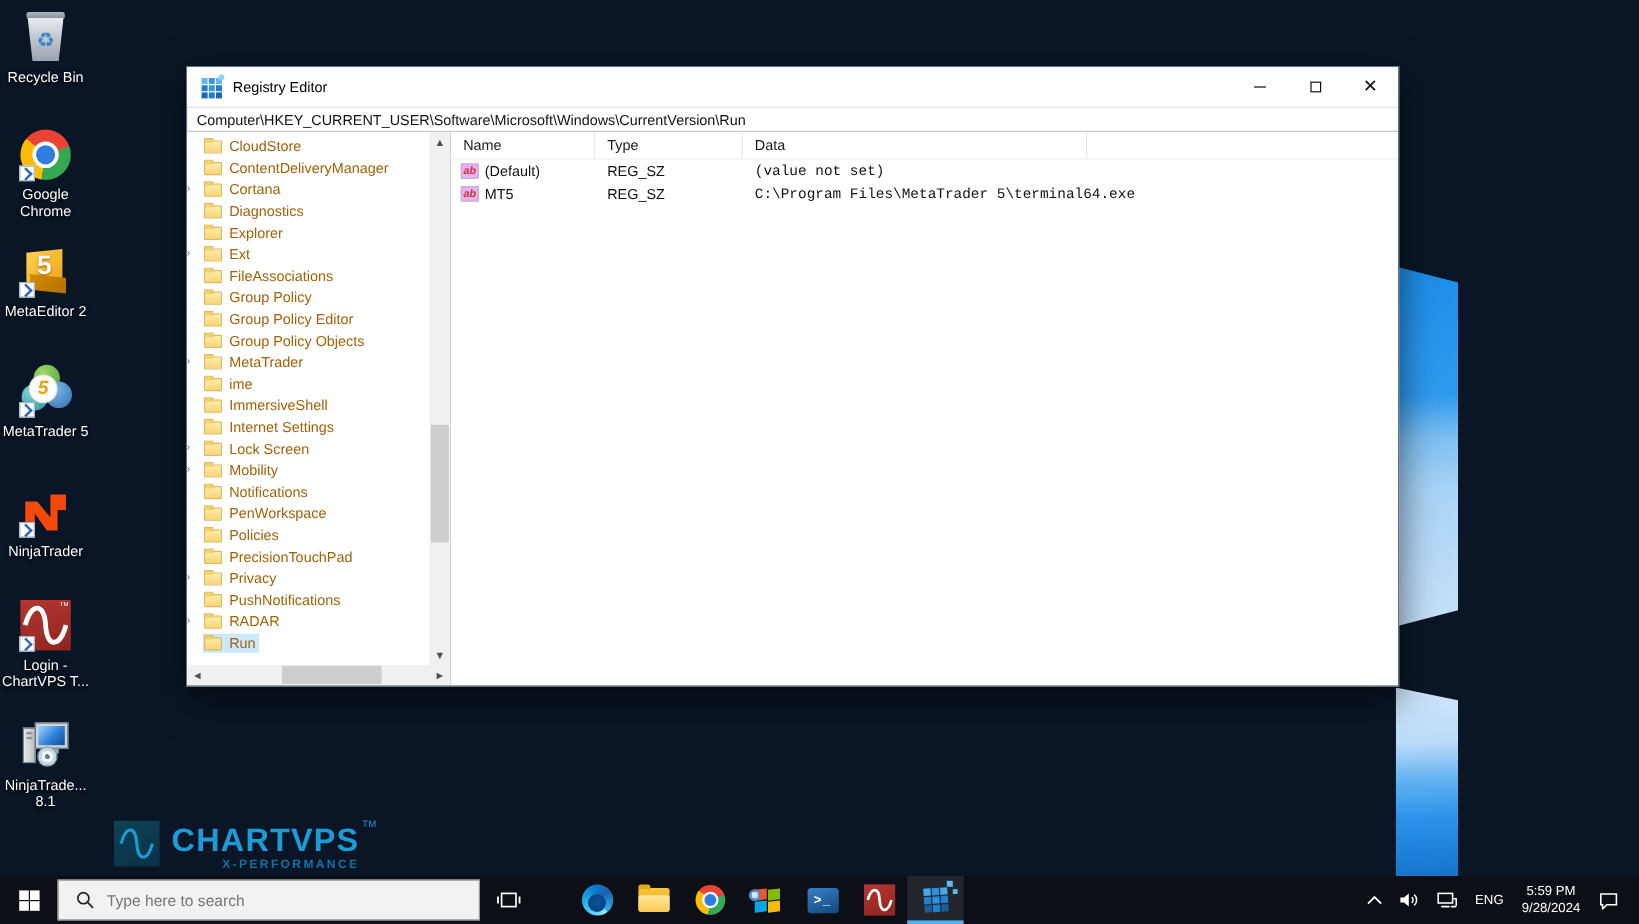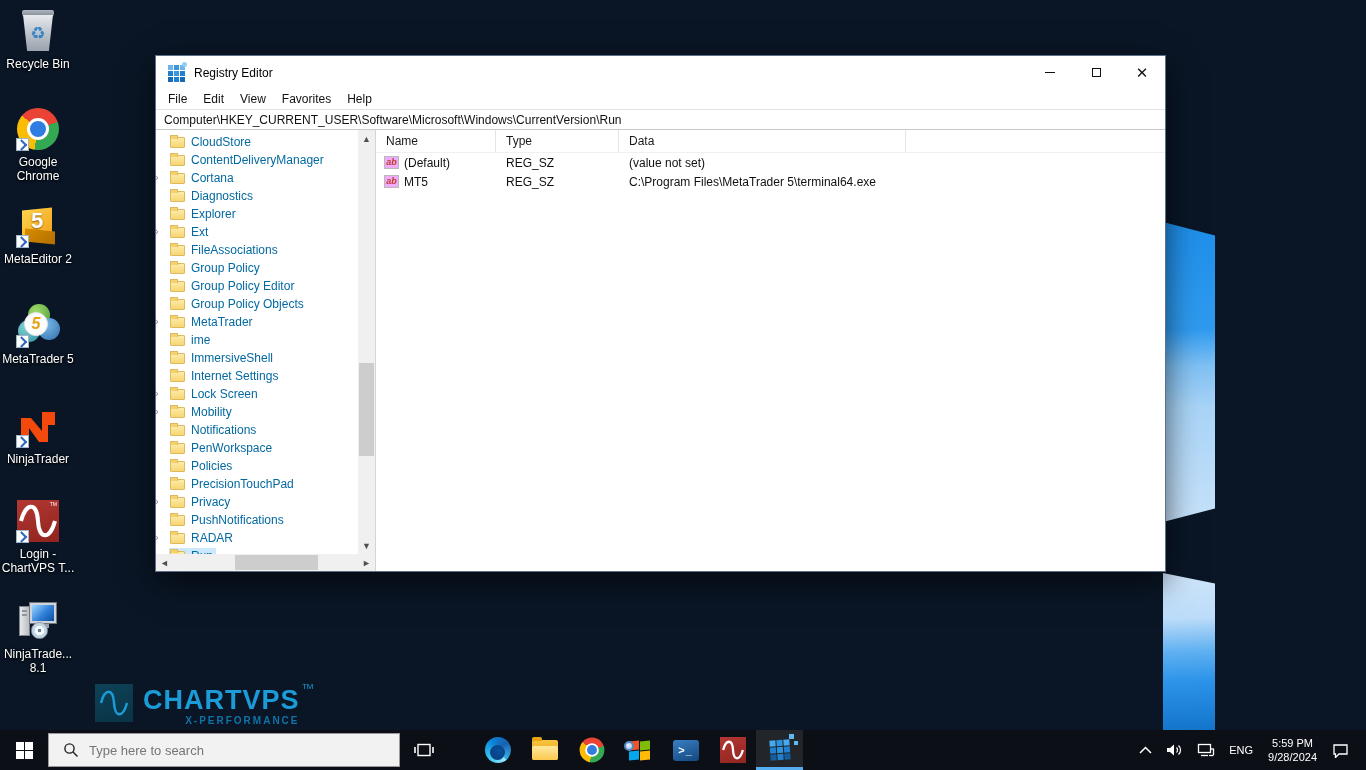--- a/index.html
+++ b/index.html
@@ -137,21 +137,21 @@
   .tree-rows { position:absolute; top:3px; left:0; right:17px; bottom:17px; overflow:hidden; }
   .tree-row { height:18px; display:flex; align-items:center; position:relative; padding-left:13px; white-space:nowrap; }
   .tree-row .chev { position:absolute; left:-1px; top:2px; width:9px; color:#8a8a8a; font-size:11px; overflow:hidden; }
   .tree-row .row-hl { display:flex; align-items:center; padding:1px 3px 1px 1px; }
   .tree-row.selected .row-hl { background:#cce8ff; }
   .folder { width:15px; height:11px; position:relative; margin-right:6px; flex:0 0 auto;
             background:linear-gradient(180deg,#fdecab 0%,#f7d572 100%);
             border:1px solid #e0b95e; border-radius:1px; }
   .folder::before { content:""; position:absolute; top:-3px; left:-1px; width:6px; height:3px;
                     background:#f4d06e; border:1px solid #e0b95e; border-bottom:none; border-radius:1px 1px 0 0; }
-  .tree-row .t-lbl { font-size:12px; color:#0369a1; }
+  .tree-row .t-lbl { font-size:12px; color:#a16207; }
 
   
   .vscroll { position:absolute; top:0; right:0; width:17px; bottom:17px; background:#f0f0f0; }
   .vscroll .arr { position:absolute; left:0; width:17px; height:17px; display:flex; align-items:center;
                   justify-content:center; color:#505050; font-size:9px; }
   .vscroll .up { top:0; } .vscroll .down { bottom:0; }
   .vscroll .thumb { position:absolute; left:1px; width:15px; top:55%; height:22%; background:#cdcdcd; }
   .hscroll { position:absolute; left:0; right:0; bottom:0; height:17px; background:#f0f0f0; }
   .hscroll .arr { position:absolute; top:0; width:17px; height:17px; display:flex; align-items:center;
                   justify-content:center; color:#505050; font-size:9px; }
@@ -161,21 +161,21 @@
   
   .list-pane { flex:1; position:relative; background:#fff; overflow:hidden; }
   .list-header { display:flex; height:23px; align-items:center; border-bottom:1px solid #f0f0f0; }
   .hcell { font-size:12px; color:#1a1a1a; padding-left:10px; height:100%; display:flex; align-items:center;
            border-right:1px solid #e5e5e5; }
   .hcell.c-name { width:120px; } .hcell.c-type { width:123px; } .hcell.c-data { width:287px; }
   .hcell.c-fill { flex:1; border-right:none; }
   .list-row { display:flex; height:19px; align-items:center; }
   .lcell { font-size:12px; color:#111; padding-left:10px; white-space:nowrap; overflow:hidden; }
   .lcell.c-name { width:120px; display:flex; align-items:center; padding-left:8px; }
-  .lcell.c-type { width:123px; } .lcell.c-data { flex:1; }
+  .lcell.c-type { width:123px; } .lcell.c-data { flex:1;font-family:Liberation Mono, monospace; }
   .ab-ico { width:15px; height:13px; border:1px solid #b9b9b9; background:#f0abfc; margin-right:5px;
             display:flex; align-items:center; justify-content:center; flex:0 0 auto;
             font-size:9px; font-weight:bold; color:#c23b2e; font-style:italic; line-height:1; }
 
   
   .taskbar { position:absolute; left:0; top:730px; width:1366px; height:40px; z-index:10;
              background:#0c1016; display:flex; align-items:center; }
   .tb-btn { width:48px; height:40px; display:flex; align-items:center; justify-content:center; flex:0 0 auto; }
   .win-logo { display:grid; grid-template-columns:8px 8px; grid-template-rows:8px 8px; gap:1px; }
   .win-logo b { background:#fff; }
@@ -355,27 +355,20 @@
       <div class="cap">
           <span class="minbar"></span>
         </div>
       <div class="cap">
           <span class="maxbox"></span>
         </div>
       <div class="cap close">✕</div>
     </div>
   </div>
 
-  <div class="menubar">
-      <div class="menu-item">File</div>
-      <div class="menu-item">Edit</div>
-      <div class="menu-item">View</div>
-      <div class="menu-item">Favorites</div>
-      <div class="menu-item">Help</div>
-    </div>
 
   <div class="addressbar">
     <span>Computer\HKEY_CURRENT_USER\Software\Microsoft\Windows\CurrentVersion\Run</span>
   </div>
 
   <div class="win-body">
     <div class="tree-pane">
       <div class="tree-rows">
           <div class="tree-row">
             <span class="row-hl">

